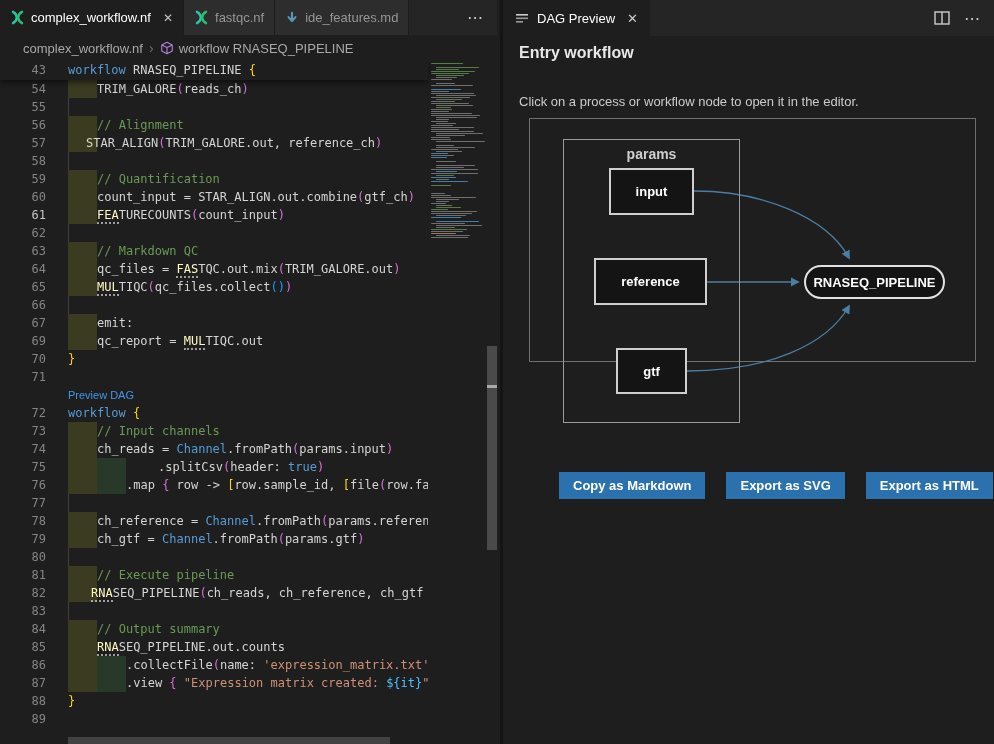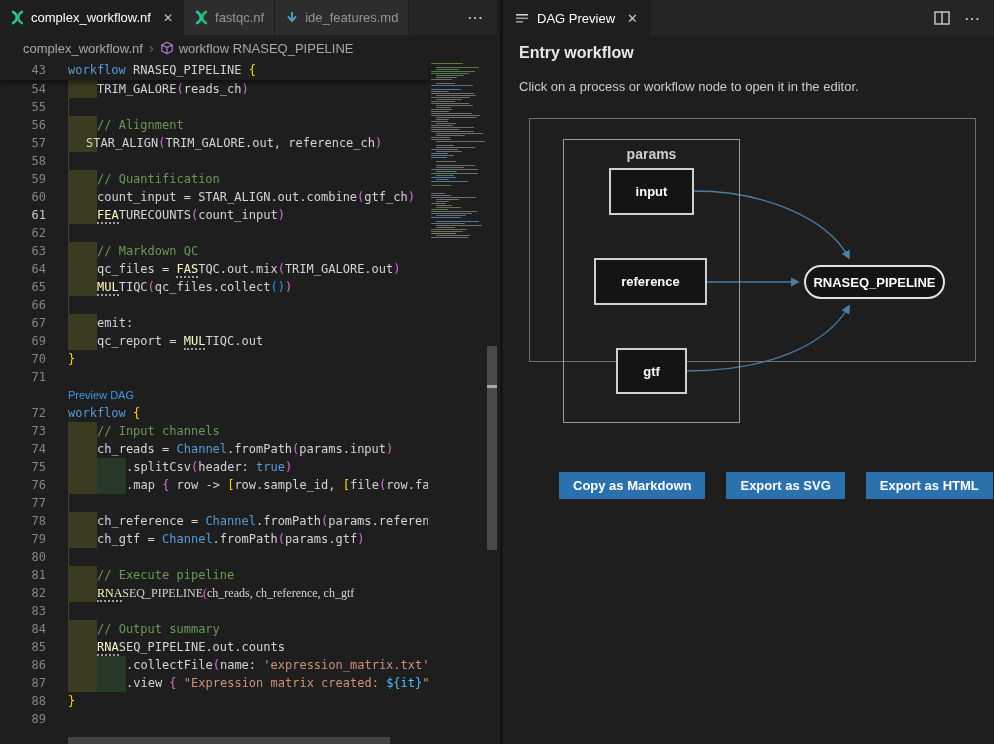--- a/index.html
+++ b/index.html
@@ -52,21 +52,21 @@
   
   #panel { position:absolute; left:500px; top:0; width:494px; height:744px; background:#1e1e1e;
            border-left:3px solid #141414; }
   #panel-header { display:flex; align-items:stretch; height:36px; background:#252526; }
   #panel-tab { display:flex; align-items:center; gap:8px; padding:0 12px; background:#1e1e1e;
                color:#ffffff; font-size:13px; cursor:pointer; }
   #panel-actions { margin-left:auto; display:flex; align-items:center; gap:14px; padding-right:14px; color:#cccccc; }
   #panel-actions .act { cursor:pointer; display:flex; align-items:center; }
 
   #panel-heading { position:absolute; left:16px; top:44px; font-size:16px; font-weight:bold; color:#e8e8e8; }
-  #panel-desc { position:absolute; left:16px; top:79px; font-size:13px; color:#cccccc; }
+  #panel-desc { position:absolute; left:16px; top:94px; font-size:13px; color:#cccccc; }
 
   #dag-box { position:absolute; left:26px; top:118px; width:447px; height:244px; border:1px solid #6f6f6f; }
   #params-cluster { position:absolute; left:33px; top:20px; width:177px; height:284px; border:1px solid #9a9a9a; }
   #params-label { position:absolute; top:6px; width:100%; text-align:center; font-size:14px; font-weight:600; color:#cfcfcf; }
   .dag-node { position:absolute; display:flex; align-items:center; justify-content:center;
               background:#141414; border:2px solid #cfcfcf; color:#ffffff; font-size:13px; font-weight:600; cursor:pointer; }
   .dag-node.pill { border-radius:17px; border-color:#e2e2e2; }
   #dag-edges { position:absolute; left:0; top:0; width:447px; height:322px; pointer-events:none; }
 
   #btn-row { position:absolute; left:56px; top:472px; display:flex; gap:21px; }
@@ -146,28 +146,28 @@
           <div class="crow"><div class="gutter">66</div><div class="ctext"><span class="ind-guide"></span><span style="padding-left:29px;display:inline-block;"></span></div></div>
           <div class="crow"><div class="gutter">67</div><div class="ctext"><span class="ind-block ind-0"></span><span style="padding-left:29px;display:inline-block;"><span class="tk-d">emit:</span></span></div></div>
           <div class="crow"><div class="gutter">69</div><div class="ctext"><span class="ind-block ind-0"></span><span style="padding-left:29px;display:inline-block;"><span class="tk-d">qc_report = </span><span class="tk-u">MUL</span><span class="tk-d">TIQC.out</span></span></div></div>
           <div class="crow"><div class="gutter">70</div><div class="ctext"><span style="padding-left:0px;display:inline-block;"><span class="tk-b1">}</span></span></div></div>
           <div class="crow"><div class="gutter">71</div><div class="ctext"><span style="padding-left:0px;display:inline-block;"></span></div></div>
           <div class="crow"><div class="gutter"></div>
       <div class="ctext"><span id="codelens">Preview DAG</span></div></div>
           <div class="crow"><div class="gutter">72</div><div class="ctext"><span style="padding-left:0px;display:inline-block;"><span class="tk-k">workflow </span><span class="tk-b1">{</span></span></div></div>
           <div class="crow"><div class="gutter">73</div><div class="ctext"><span class="ind-block ind-0"></span><span style="padding-left:29px;display:inline-block;"><span class="tk-c">// Input channels</span></span></div></div>
           <div class="crow"><div class="gutter">74</div><div class="ctext"><span class="ind-block ind-0"></span><span style="padding-left:29px;display:inline-block;"><span class="tk-d">ch_reads = </span><span class="tk-k">Channel</span><span class="tk-d">.fromPath</span><span class="tk-b2">(</span><span class="tk-d">params.input</span><span class="tk-b2">)</span></span></div></div>
-          <div class="crow"><div class="gutter">75</div><div class="ctext"><span class="ind-block ind-0"></span><span class="ind-block ind-1"></span><span style="padding-left:58px;display:inline-block;"><span class="tk-d">.splitCsv</span><span class="tk-b2">(</span><span class="tk-d">header: </span><span class="tk-k">true</span><span class="tk-b2">)</span></span></div></div>
+          <div class="crow"><div class="gutter">75</div><div class="ctext"><span class="ind-block ind-0"></span><span class="ind-block ind-1"></span><span style="padding-left:58px;display:inline-block;margin-left:32px;"><span class="tk-d">.splitCsv</span><span class="tk-b2">(</span><span class="tk-d">header: </span><span class="tk-k">true</span><span class="tk-b2">)</span></span></div></div>
           <div class="crow"><div class="gutter">76</div><div class="ctext"><span class="ind-block ind-0"></span><span class="ind-block ind-1"></span><span style="padding-left:58px;display:inline-block;"><span class="tk-d">.map </span><span class="tk-b2">{</span><span class="tk-d"> row -&gt; </span><span class="tk-b1">[</span><span class="tk-d">row.sample_id, </span><span class="tk-b1">[</span><span class="tk-d">file</span><span class="tk-b2">(</span><span class="tk-d">row.fa</span></span></div></div>
           <div class="crow"><div class="gutter">77</div><div class="ctext"><span class="ind-guide"></span><span style="padding-left:29px;display:inline-block;"></span></div></div>
           <div class="crow"><div class="gutter">78</div><div class="ctext"><span class="ind-block ind-0"></span><span style="padding-left:29px;display:inline-block;"><span class="tk-d">ch_reference = </span><span class="tk-k">Channel</span><span class="tk-d">.fromPath</span><span class="tk-b2">(</span><span class="tk-d">params.referen</span></span></div></div>
           <div class="crow"><div class="gutter">79</div><div class="ctext"><span class="ind-block ind-0"></span><span style="padding-left:29px;display:inline-block;"><span class="tk-d">ch_gtf = </span><span class="tk-k">Channel</span><span class="tk-d">.fromPath</span><span class="tk-b2">(</span><span class="tk-d">params.gtf</span><span class="tk-b2">)</span></span></div></div>
           <div class="crow"><div class="gutter">80</div><div class="ctext"><span class="ind-guide"></span><span style="padding-left:29px;display:inline-block;"></span></div></div>
           <div class="crow"><div class="gutter">81</div><div class="ctext"><span class="ind-block ind-0"></span><span style="padding-left:29px;display:inline-block;"><span class="tk-c">// Execute pipeline</span></span></div></div>
-          <div class="crow"><div class="gutter">82</div><div class="ctext"><span class="ind-block ind-0"></span><span style="padding-left:29px;display:inline-block;font-family:Liberation Serif, serif;"><span class="tk-u">RNA</span><span class="tk-d">SEQ_PIPELINE</span><span class="tk-b2">(</span><span class="tk-d">ch_reads, ch_reference, ch_gtf</span></span></div></div>
+          <div class="crow"><div class="gutter">82</div><div class="ctext"><span class="ind-block ind-0"></span><span style="padding-left:23px;display:inline-block;"><span class="tk-u">RNA</span><span class="tk-d">SEQ_PIPELINE</span><span class="tk-b2">(</span><span class="tk-d">ch_reads, ch_reference, ch_gtf</span></span></div></div>
           <div class="crow"><div class="gutter">83</div><div class="ctext"><span class="ind-guide"></span><span style="padding-left:29px;display:inline-block;"></span></div></div>
           <div class="crow"><div class="gutter">84</div><div class="ctext"><span class="ind-block ind-0"></span><span style="padding-left:29px;display:inline-block;"><span class="tk-c">// Output summary</span></span></div></div>
           <div class="crow"><div class="gutter">85</div><div class="ctext"><span class="ind-block ind-0"></span><span style="padding-left:29px;display:inline-block;"><span class="tk-u">RNA</span><span class="tk-d">SEQ_PIPELINE.out.counts</span></span></div></div>
           <div class="crow"><div class="gutter">86</div><div class="ctext"><span class="ind-block ind-0"></span><span class="ind-block ind-1"></span><span style="padding-left:58px;display:inline-block;"><span class="tk-d">.collectFile</span><span class="tk-b2">(</span><span class="tk-d">name: </span><span class="tk-s">'expression_matrix.txt'</span></span></div></div>
           <div class="crow"><div class="gutter">87</div><div class="ctext"><span class="ind-block ind-0"></span><span class="ind-block ind-1"></span><span style="padding-left:58px;display:inline-block;"><span class="tk-d">.view </span><span class="tk-b2">{</span><span class="tk-d"> </span><span class="tk-s">"Expression matrix created: </span><span class="tk-i">${it}</span><span class="tk-s">"</span></span></div></div>
           <div class="crow"><div class="gutter">88</div><div class="ctext"><span style="padding-left:0px;display:inline-block;"><span class="tk-b1">}</span></span></div></div>
           <div class="crow"><div class="gutter">89</div><div class="ctext"><span style="padding-left:0px;display:inline-block;"></span></div></div>
         </div>
       <div id="sticky-row">
           <div class="crow"><div class="gutter">43</div><div class="ctext"><span style="padding-left:0px;display:inline-block;"><span class="tk-k">workflow</span><span class="tk-d"> RNASEQ_PIPELINE </span><span class="tk-b1">{</span></span></div></div>

